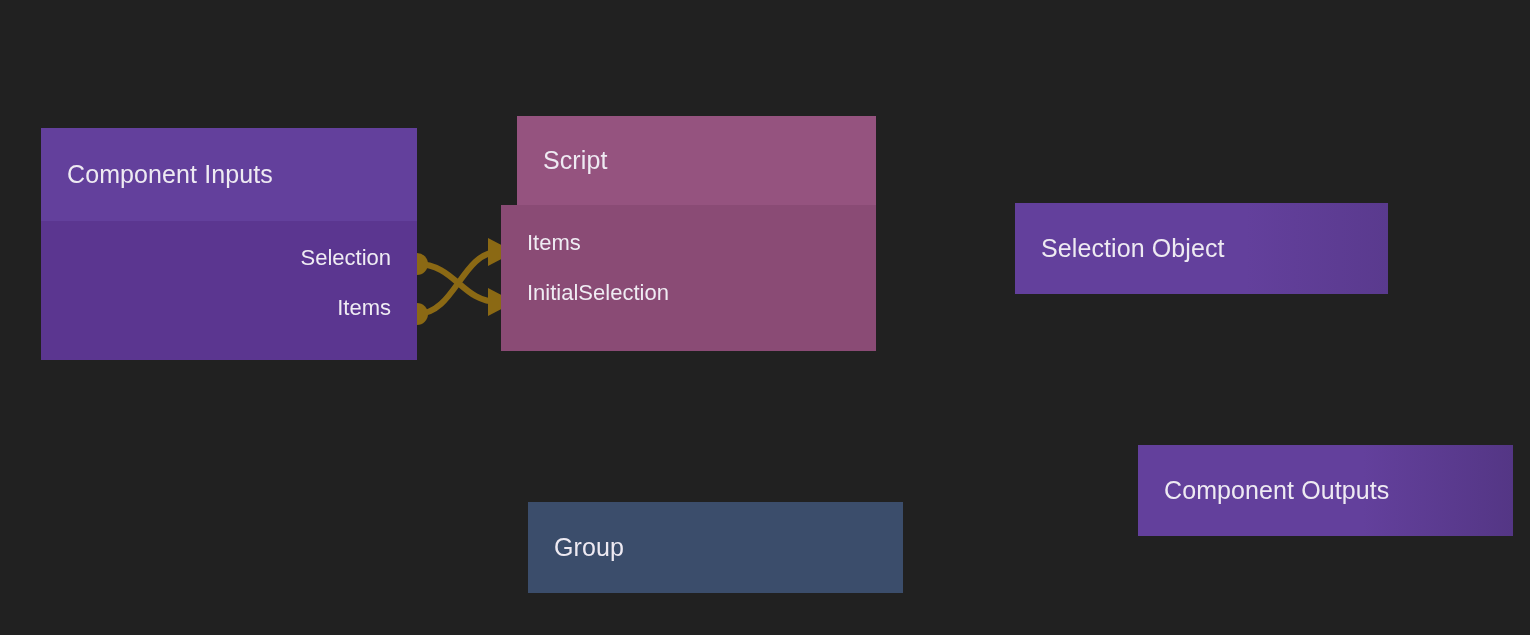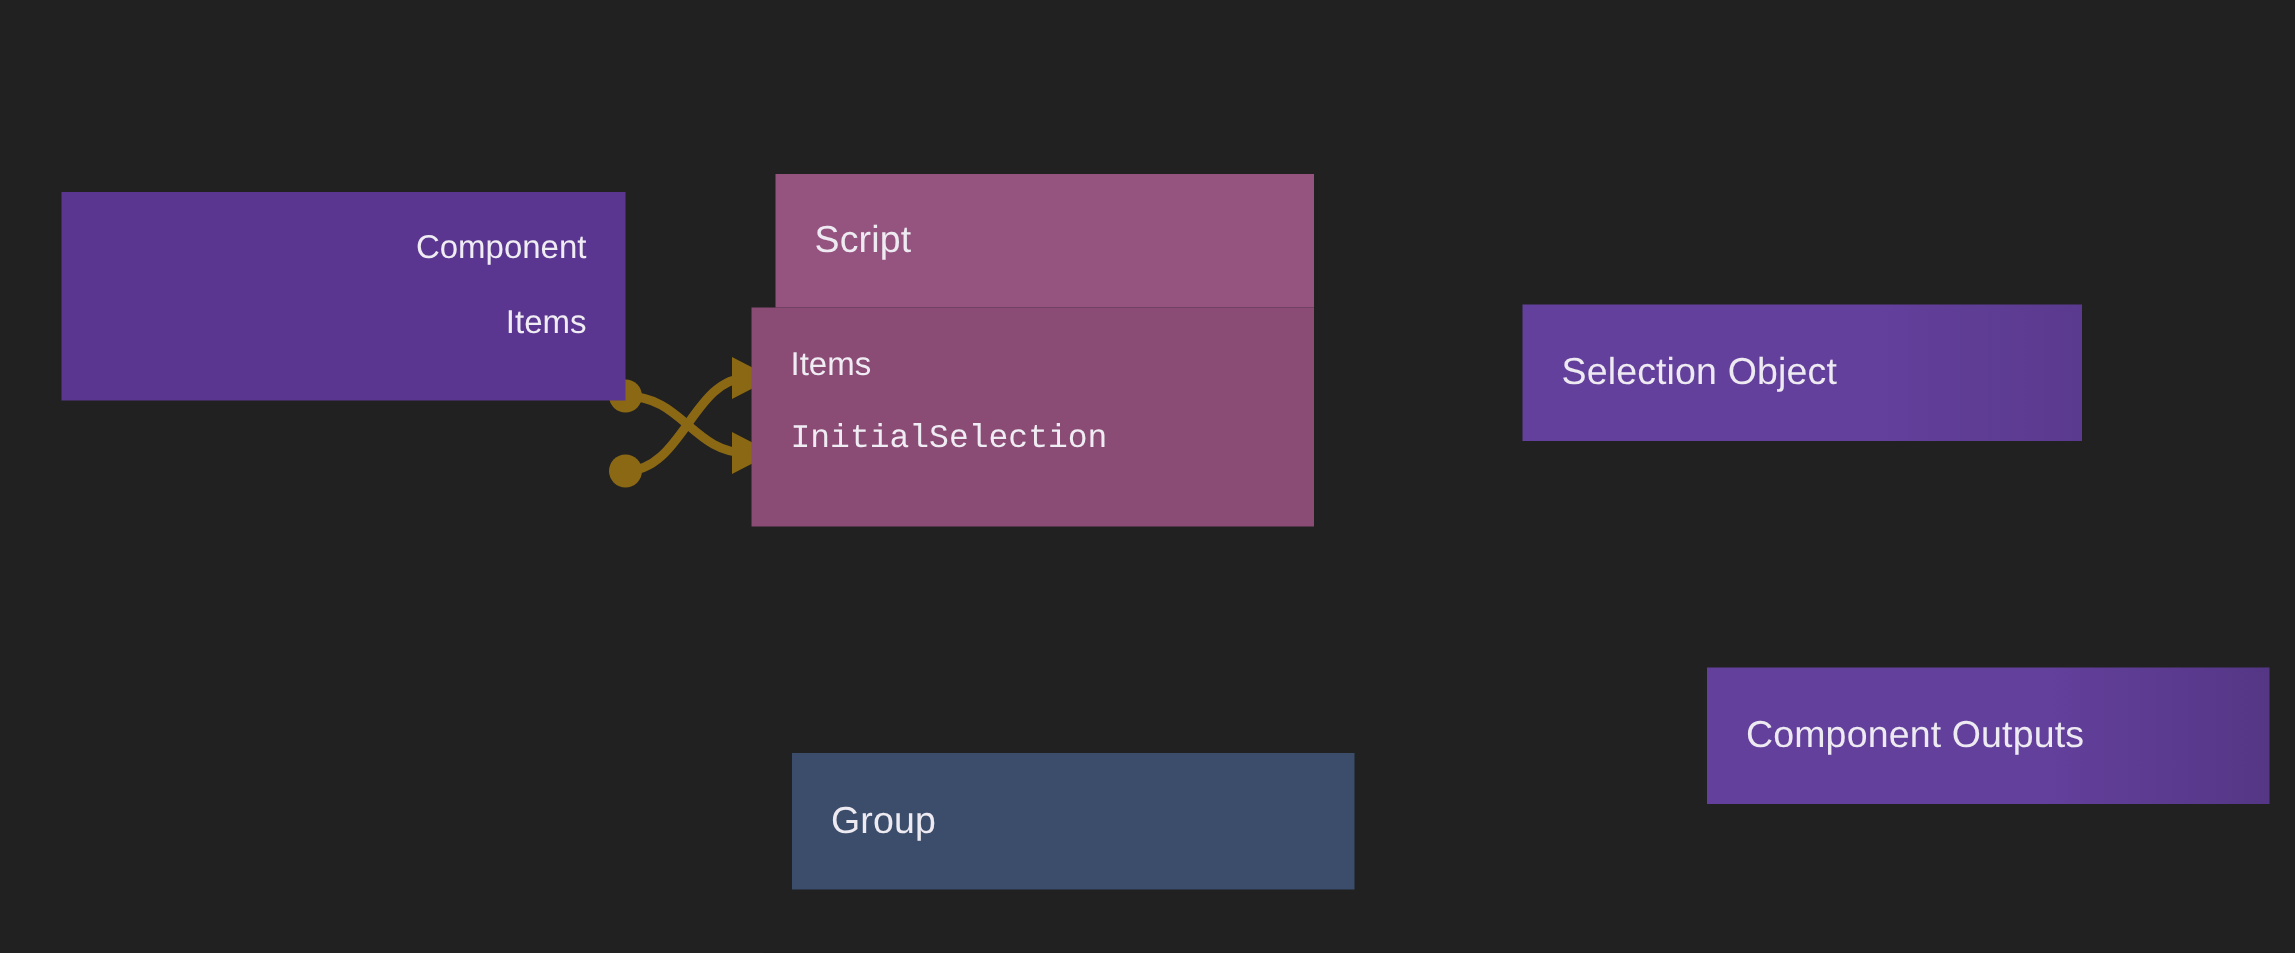--- a/index.html
+++ b/index.html
@@ -88,21 +88,21 @@
     height: 146px;
     background: #8a4b75;
   }
   .port-row-in {
     position: absolute;
     left: 26px;
     display: flex;
     align-items: center;
   }
   #sc-port-items            { top: 25px; }
-  #sc-port-initialselection { top: 75px; font-family: Liberation Mono, monospace; }
+  #sc-port-initialselection { top: 75px; }
 
   
   #component-object {
     left: 1015px;
     top: 203px;
     width: 373px;
     height: 91px;
   }
   #component-object .node-header {
     height: 91px;
@@ -151,23 +151,26 @@
     <path d="M417,314 C455,314 462,252 498,252" fill="none" stroke="#8b6914" stroke-width="6" stroke-linecap="round"></path>
 
     <circle cx="417" cy="264" r="11" fill="#8b6914"></circle>
     <circle cx="417" cy="314" r="11" fill="#8b6914"></circle>
 
     <polygon points="488,238 515,252 488,266" fill="#8b6914"></polygon>
     <polygon points="488,288 515,302 488,316" fill="#8b6914"></polygon>
   </svg>
 
   <div class="node" id="component-inputs">
+    <div class="node-header">
+      <span class="node-title">Component Inputs</span>
+    </div>
     <div class="node-body">
       <div class="port-row-out" id="ci-port-selection">
-        <span class="port-label">Component</span>
+        <span class="port-label">Selection</span>
       </div>
       <div class="port-row-out" id="ci-port-items">
         <span class="port-label">Items</span>
       </div>
     </div>
   </div>
 
   <div class="node" id="script-node">
     <div class="node-header">
       <span class="node-title">Script</span>

